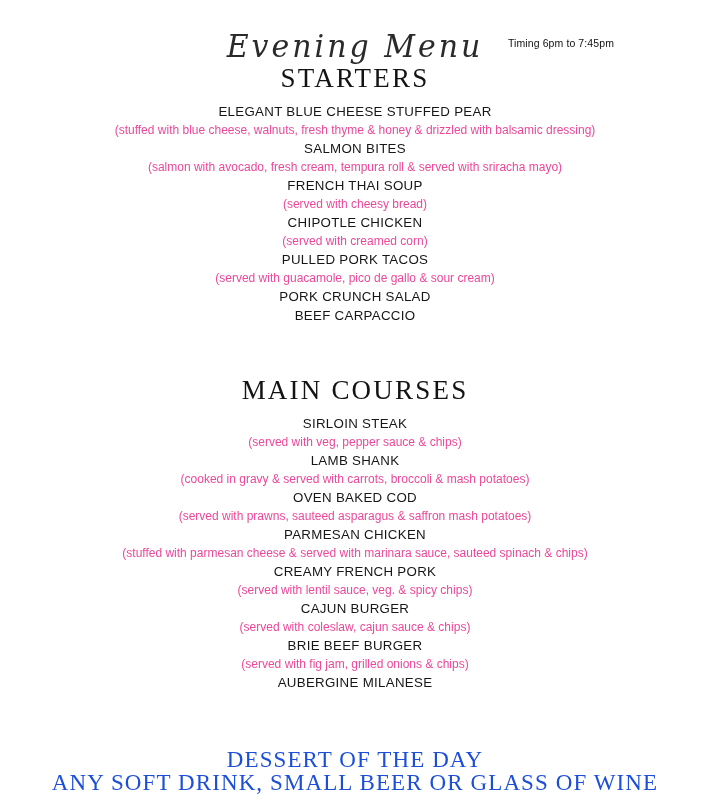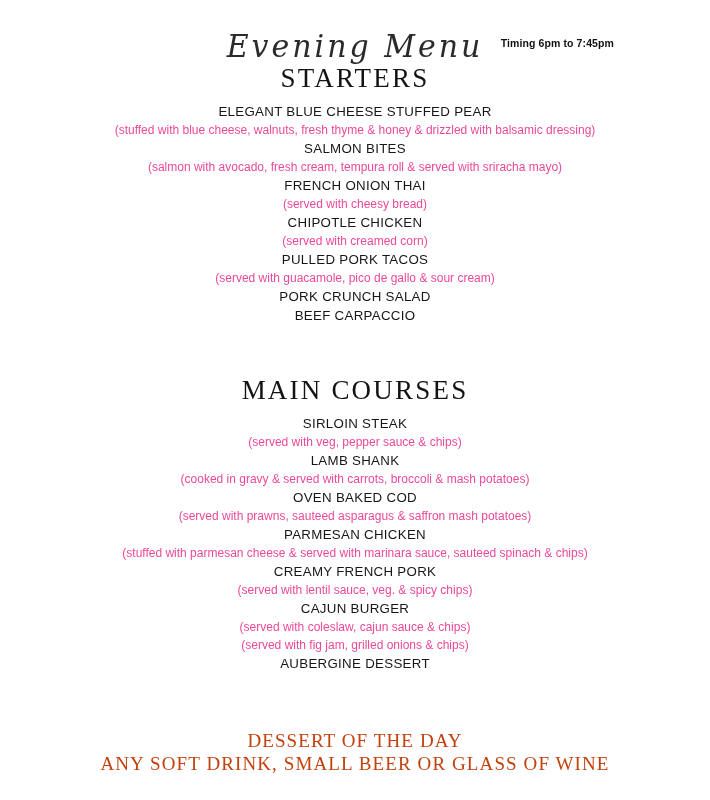--- a/index.html
+++ b/index.html
@@ -20,21 +20,21 @@
     height: 800px;
     position: relative;
     box-sizing: border-box;
     padding: 0;
   }
   .timing {
     position: absolute;
     top: 9px;
     right: 96px;
     font-size: 10.5px;
-    font-weight: bold;
+    font-weight: normal;
     letter-spacing: 0.1px;
     color: #111;
     font-family: "Liberation Sans", sans-serif;
   }
   .menu-title {
     text-align: center;
     margin-top: 28px;
     font-family: "DejaVu Serif", serif;
     font-style: italic;
     font-size: 30px;
@@ -72,24 +72,24 @@
     color: #ec4899;
     max-width: 560px;
     margin: 0 auto;
   }
   .footer {
     margin-top: 56px;
     text-align: center;
   }
   .footer-line {
     font-family: "Liberation Serif", serif;
-    font-size: 19px;
+    font-size: 23px;
     letter-spacing: 1.1px;
     line-height: 23px;
-    color: #c2410c;
+    color: #1d4ed8;
   }
 </style>
 </head>
 <body>
 
 <div class="page">
 
   <div class="timing">Timing 6pm to 7:45pm</div>
 
   <div class="menu-title">Evening Menu</div>
@@ -99,21 +99,21 @@
     <div class="items">
       <div class="item">
         <div class="item-name">ELEGANT BLUE CHEESE STUFFED PEAR</div>
         <div class="item-desc">(stuffed with blue cheese, walnuts, fresh thyme &amp; honey &amp; drizzled with balsamic dressing)</div>
       </div>
       <div class="item">
         <div class="item-name">SALMON BITES</div>
         <div class="item-desc">(salmon with avocado, fresh cream, tempura roll &amp; served with sriracha mayo)</div>
       </div>
       <div class="item">
-        <div class="item-name">FRENCH ONION THAI</div>
+        <div class="item-name">FRENCH THAI SOUP</div>
         <div class="item-desc">(served with cheesy bread)</div>
       </div>
       <div class="item">
         <div class="item-name">CHIPOTLE CHICKEN</div>
         <div class="item-desc">(served with creamed corn)</div>
       </div>
       <div class="item">
         <div class="item-name">PULLED PORK TACOS</div>
         <div class="item-desc">(served with guacamole, pico de gallo &amp; sour cream)</div>
       </div>
@@ -147,24 +147,25 @@
       </div>
       <div class="item">
         <div class="item-name">CREAMY FRENCH PORK</div>
         <div class="item-desc">(served with lentil sauce, veg. &amp; spicy chips)</div>
       </div>
       <div class="item">
         <div class="item-name">CAJUN BURGER</div>
         <div class="item-desc">(served with coleslaw, cajun sauce &amp; chips)</div>
       </div>
       <div class="item">
+        <div class="item-name">BRIE BEEF BURGER</div>
         <div class="item-desc">(served with fig jam, grilled onions &amp; chips)</div>
       </div>
       <div class="item">
-        <div class="item-name">AUBERGINE DESSERT</div>
+        <div class="item-name">AUBERGINE MILANESE</div>
       </div>
     </div>
   </div>
 
   <div class="footer">
     <div class="footer-line">DESSERT OF THE DAY</div>
     <div class="footer-line">ANY SOFT DRINK, SMALL BEER OR GLASS OF WINE</div>
 
   </div>
 

